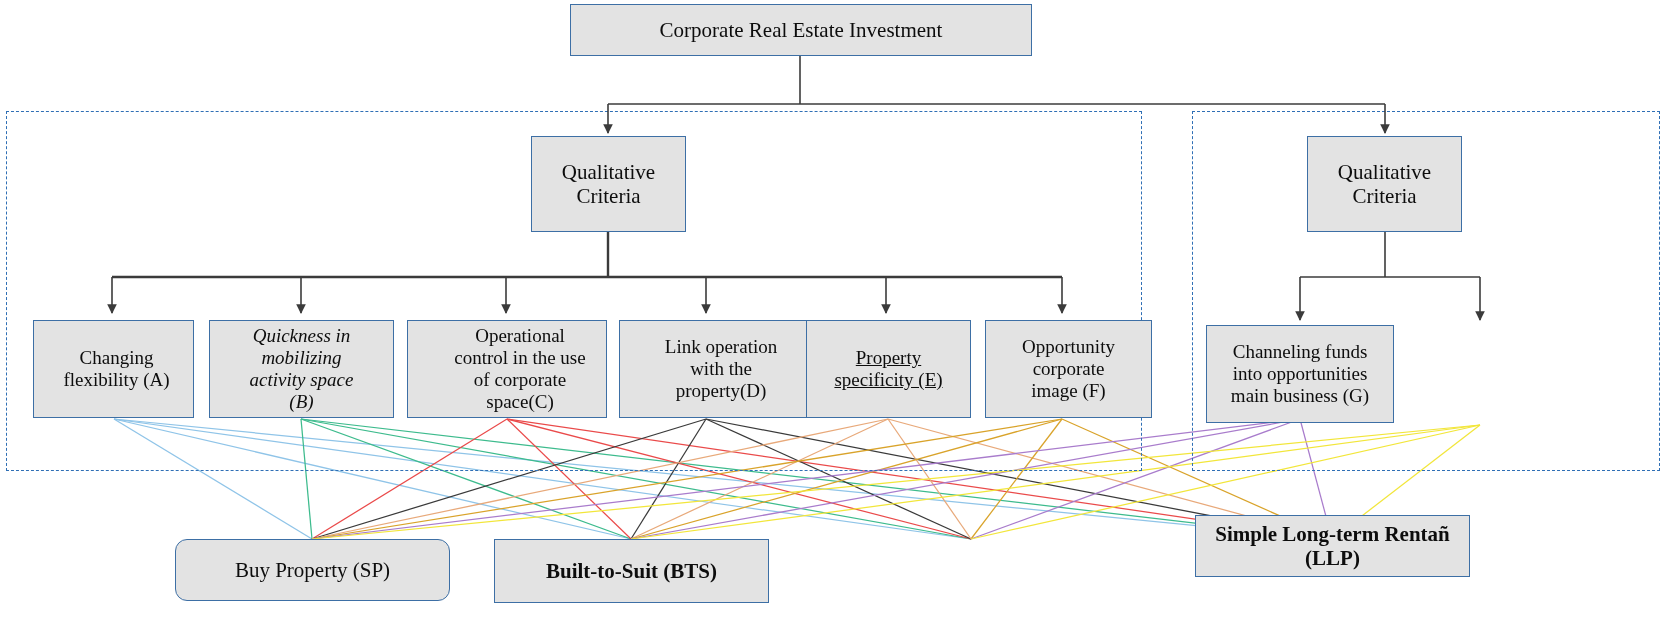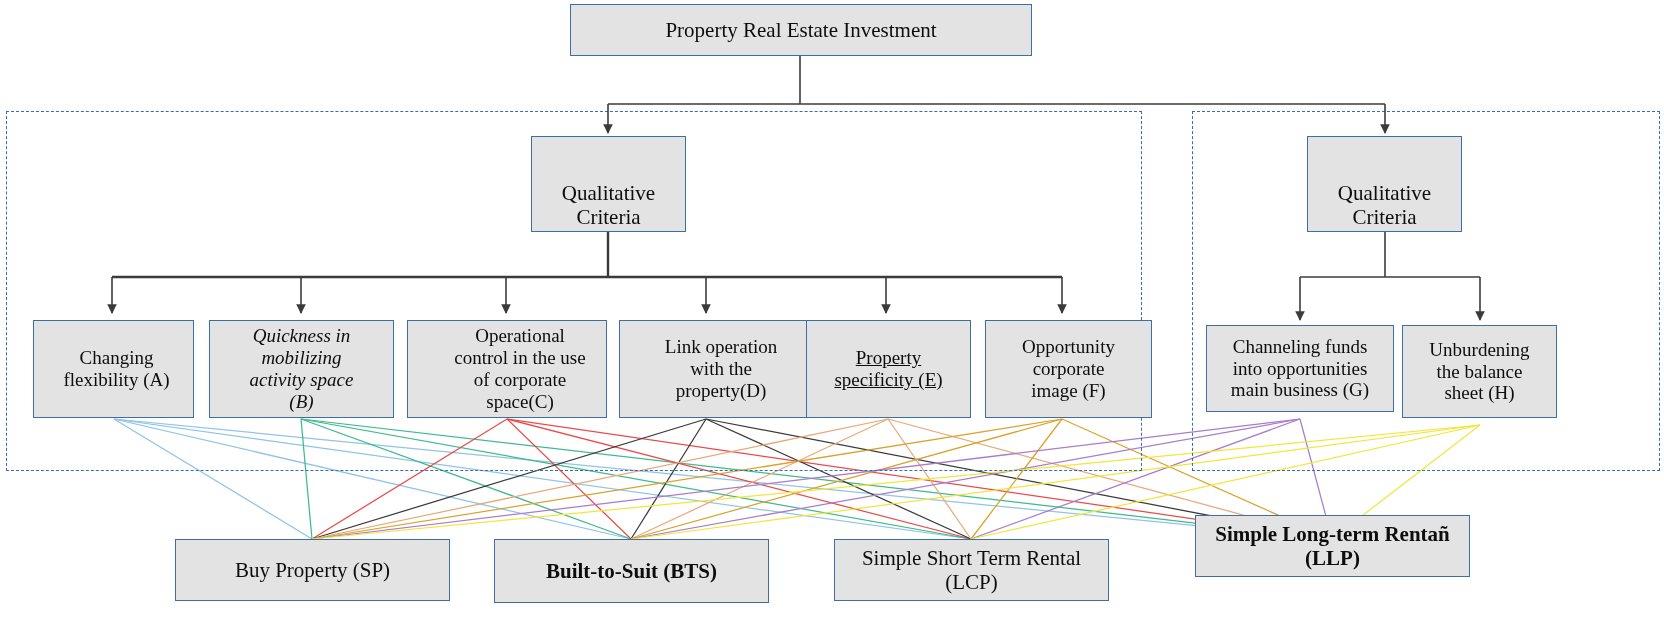--- a/index.html
+++ b/index.html
@@ -44,21 +44,21 @@
     justify-content:center;
     text-align:center;
     line-height:1.15;
     z-index:4;
     overflow:hidden;
     padding:2px 4px;
   }
   .node span{ display:block; width:100%; }
 
   .n-root{ font-size:21px; }
-  .n-crit-head{ font-size:21px;align-items:flex-end; }
+  .n-crit-head{ font-size:21px; }
   .n-crit{ font-size:19px; }
   .n-alt{ font-size:21px; }
 </style>
 </head>
 <body>
 
 <div id="canvas">
 
   <svg id="links" viewBox="0 0 1664 642" preserveAspectRatio="none">
       <line x1="114" y1="419" x2="312" y2="539" stroke="#8fc4e8" stroke-width="1.25" fill="none"></line>
@@ -121,21 +121,21 @@
       <path d="M 1062 277 L 1062 313" marker-end="url(#arrow)"></path>
 
       <path d="M 1385 232 L 1385 277"></path>
       <path d="M 1300 277 L 1480 277"></path>
       <path d="M 1300 277 L 1300 320" marker-end="url(#arrow)"></path>
       <path d="M 1480 277 L 1480 320" marker-end="url(#arrow)"></path>
     </g>
   </svg>
 
   <div class="node n-root" style="left:570px; top:4px; width:462px; height:52px;">
-    <span>Property Real Estate Investment</span>
+    <span>Corporate Real Estate Investment</span>
   </div>
 
   <div class="node n-crit-head" style="left:531px; top:136px; width:155px; height:96px;">
     <span>Qualitative<br>Criteria</span>
   </div>
   <div class="node n-crit-head" style="left:1307px; top:136px; width:155px; height:96px;">
     <span>Qualitative<br>Criteria</span>
   </div>
 
   <div class="node n-crit" style="left:33px; top:320px; width:161px; height:98px;padding-left:10px;">
@@ -149,33 +149,27 @@
   </div>
   <div class="node n-crit" style="left:619px; top:320px; width:204px; height:98px;">
     <span>Link operation<br>with the<br>property(D)</span>
   </div>
   <div class="node n-crit" style="left:806px; top:320px; width:165px; height:98px;text-decoration:underline;">
     <span>Property<br>specificity (E)</span>
   </div>
   <div class="node n-crit" style="left:985px; top:320px; width:167px; height:98px;">
     <span>Opportunity<br>corporate<br>image (F)</span>
   </div>
-  <div class="node n-crit" style="left:1206px; top:325px; width:188px; height:87px;">
+  <div class="node n-crit" style="left:1206px; top:325px; width:188px; height:98px;">
     <span>Channeling funds<br>into opportunities<br>main business (G)</span>
   </div>
-  <div class="node n-crit" style="left:1402px; top:325px; width:155px; height:93px;">
-    <span>Unburdening<br>the balance<br>sheet (H)</span>
-  </div>
 
-  <div class="node n-alt" style="left:175px; top:539px; width:275px; height:62px;">
+  <div class="node n-alt" style="left:175px; top:539px; width:275px; height:62px;border-radius:12px;">
     <span>Buy Property (SP)</span>
   </div>
   <div class="node n-alt" style="left:494px; top:539px; width:275px; height:64px;font-weight:bold;">
     <span>Built-to-Suit (BTS)</span>
-  </div>
-  <div class="node n-alt" style="left:834px; top:539px; width:275px; height:62px;">
-    <span>Simple Short Term Rental<br>(LCP)</span>
   </div>
   <div class="node n-alt" style="left:1195px; top:515px; width:275px; height:62px;font-weight:bold;">
     <span>Simple Long-term Rentañ<br>(LLP)</span>
   </div>
 
 </div>
 
 </body></html>

